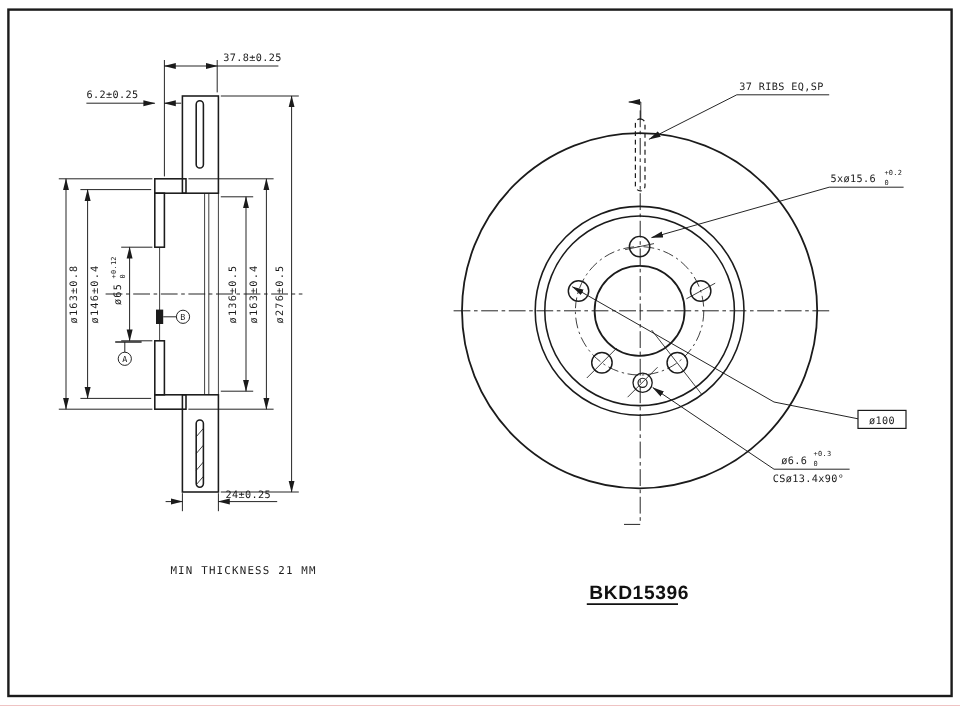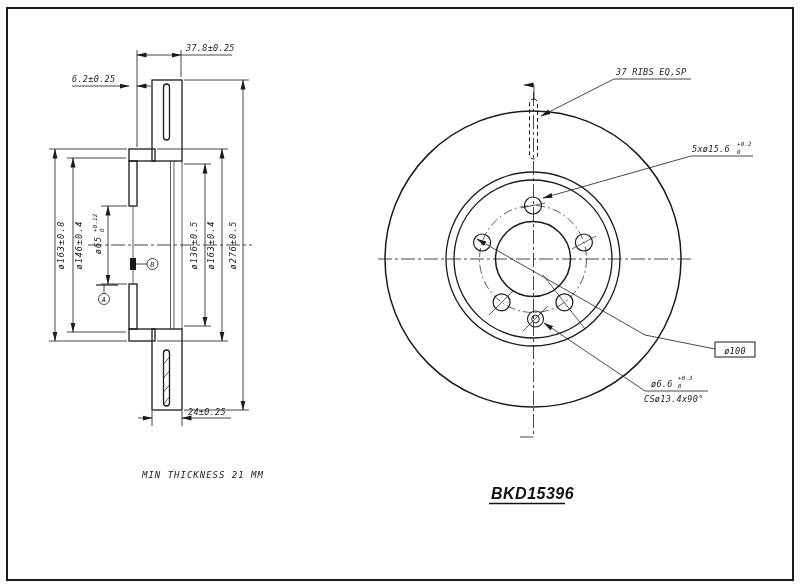--- a/index.html
+++ b/index.html
@@ -1,16 +1,16 @@
 <!DOCTYPE html>
 <html><head>
 <meta charset="utf-8">
 <style>
   html,body{margin:0;padding:0;background:#e8e8e8;}
-  .page{width:800px;height:588px;background:#ef4444;position:relative;font-family:"DejaVu Sans Mono",monospace;font-style:italic;}
+  .page{width:800px;height:588px;background:#ef4444;position:relative;font-family:"DejaVu Sans Mono",monospace;}
   svg{display:block;}
   .t{font-family:"DejaVu Sans Mono",monospace;font-size:8.5px;letter-spacing:0.3px;fill:#1b1b1b;}
   .t-rot{font-family:"DejaVu Sans Mono",monospace;font-size:8.5px;letter-spacing:1px;fill:#1b1b1b;}
   .t-tol{font-family:"DejaVu Sans Mono",monospace;font-size:5.8px;letter-spacing:0.2px;fill:#1b1b1b;}
   .t-note{font-family:"DejaVu Sans Mono",monospace;font-size:9px;letter-spacing:1px;fill:#1b1b1b;}
   .t-part{font-family:"Liberation Sans",sans-serif;font-size:16px;font-weight:bold;letter-spacing:0.5px;fill:#111111;}
   .outline{stroke:#1b1b1b;stroke-width:1.3;fill:none;}
   .thin{stroke:#1b1b1b;stroke-width:0.7;fill:none;}
   .dim{stroke:#1b1b1b;stroke-width:0.8;fill:none;}
   .cl{stroke:#1b1b1b;stroke-width:0.8;fill:none;stroke-dasharray:14 3 3 3;}

